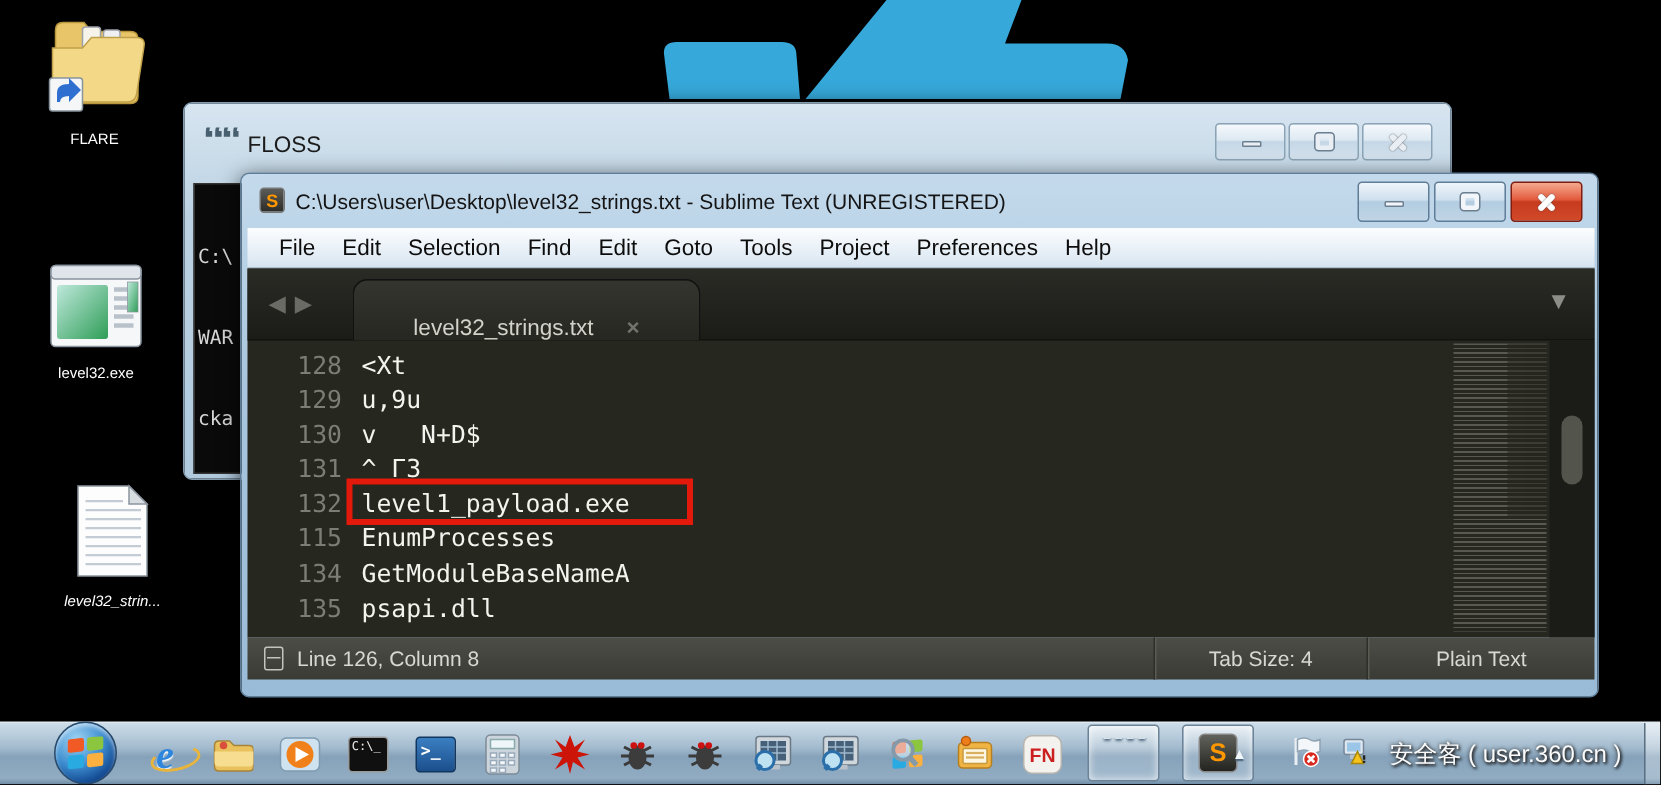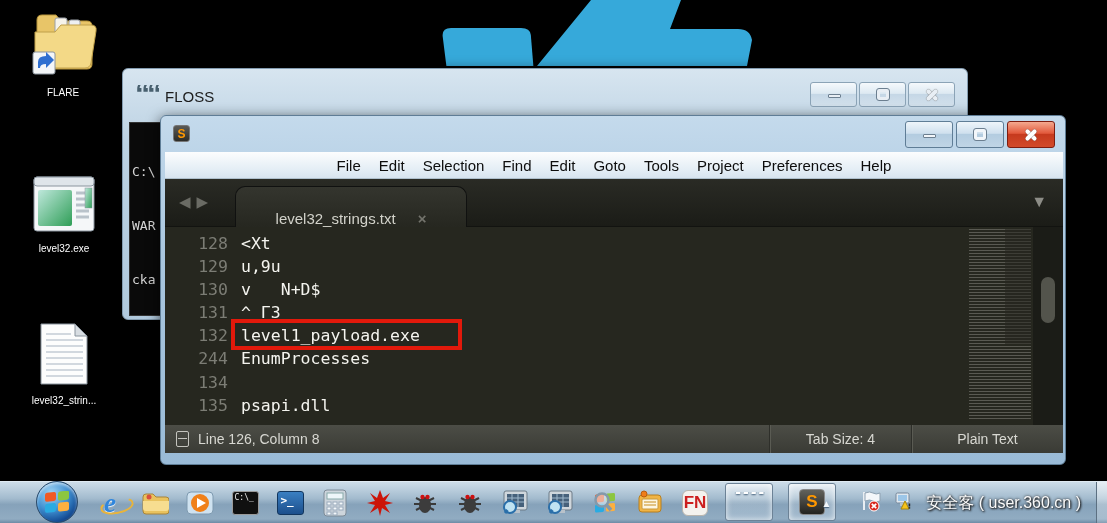--- a/index.html
+++ b/index.html
@@ -52,21 +52,21 @@
   #subl .btns { position:absolute; right:10px; top:5px; display:flex; gap:3px; }
   #subl .capbtn { width:48px; height:27px; border:1px solid #5f7d96;
         background:linear-gradient(#eef5fa,#cfe0ee 45%,#b3cce0 50%,#c0d5e6); }
   #subl .capbtn.close { border-color:#7e1d10;
         background:linear-gradient(#f4a98f,#e2593c 45%,#c63a1e 50%,#d24a2a); }
   #subl .glyph-min { background:#f2f6fa; }
   #subl .glyph-max { border-color:#f2f6fa; }
 
   #menubar { position:absolute; left:4px; top:36px; width:898px; height:27px;
         background:linear-gradient(#fcfdfe,#e3edf5 70%,#d7e4ef); border-bottom:1px solid #aebfcc;
-        display:flex; align-items:center; padding-left:0;justify-content:center; }
+        display:flex; align-items:center; padding-left:12px; }
   #menubar .mi { font-size:15px; color:#0d0d0d; padding:3px 9px; }
 
   #content { position:absolute; left:4px; top:63px; width:898px; height:246px; background:#26271f; }
 
   #tabbar { position:absolute; left:0; top:0; width:898px; height:48px;
         background:linear-gradient(#2a2b25,#1b1c17); border-bottom:1px solid #121310; }
   #tabbar .navarrows { position:absolute; left:14px; top:14px; color:#6a6b64; font-size:15px; letter-spacing:6px; }
   #tabbar .tab { position:absolute; left:70px; top:7px; width:232px; height:41px;
         background:linear-gradient(#34352e,#262720); border:1px solid #101110; border-bottom:none;
         border-radius:10px 10px 0 0; display:flex; align-items:flex-end; justify-content:center; gap:22px; }
@@ -118,21 +118,21 @@
   .ie-e { color:#2f86dd; font-size:27px; font-weight:bold; font-family:"Liberation Serif",serif;
         font-style:italic; text-shadow:0 1px 1px #fff; position:relative; }
   .ie-e::after { content:""; position:absolute; left:-4px; top:10px; width:30px; height:12px;
         border:2px solid #e8b43c; border-top-color:transparent; border-radius:50%; transform:rotate(-12deg); }
   .cmdbox { width:27px; height:24px; background:#101010; border:1px solid #9a9a9a; border-radius:3px;
         color:#efefef; font-family:"DejaVu Sans Mono",monospace; font-size:8px; padding:1px 2px; text-align:left; }
   .psbox { width:27px; height:24px; background:linear-gradient(#3a7fc2,#1c4f8c); border:1px solid #12365e;
         border-radius:3px; color:#fff; font-family:"DejaVu Sans Mono",monospace; font-size:11px;
         font-weight:bold; padding:2px 3px; text-align:left; }
   .fnbox { width:26px; height:26px; background:#f4f2ee; border:1px solid #b9b5ae; border-radius:6px;
-        color:#cc1f1f; font-weight:bold; font-size:17px; display:flex; align-items:center; justify-content:center; }
+        color:#cc1f1f; font-weight:bold; font-size:13px; display:flex; align-items:center; justify-content:center; }
   .floss-q { color:#fff; font-size:34px; font-weight:bold; line-height:10px; height:20px; overflow:hidden;
         letter-spacing:-4px; font-family:"DejaVu Serif",serif; text-shadow:0 1px 2px #44607a; }
   .subl-badge { width:26px; height:26px; border-radius:4px; background:linear-gradient(#62625c,#23231f);
         border:1px solid #888; color:#ff9800; font-weight:bold; font-size:17px; line-height:24px; text-align:center; }
   #tray { position:absolute; right:16px; top:0; height:42px; display:flex; align-items:center; gap:11px; }
   .trayarrow { color:#f2f7fb; font-size:10px; text-shadow:0 1px 1px #47617a; }
   #watermark { color:#fafafa; font-size:16px; text-shadow:0 0 3px #222,1px 1px 2px #111; white-space:nowrap; }
   #showdesk { position:absolute; right:0; top:0; width:11px; height:42px;
         background:linear-gradient(rgba(255,255,255,.5),rgba(255,255,255,.15));
         border-left:1px solid #5c7082; }
@@ -174,21 +174,21 @@
           <line x1="45" y1="25" x2="58" y2="25"></line>
         <line x1="45" y1="31" x2="58" y2="31"></line>
           <line x1="45" y1="37" x2="58" y2="37"></line>
         <line x1="45" y1="43" x2="58" y2="43"></line>
       </g>
       <rect x="54" y="14" width="7" height="20" fill="url(#g1)" stroke="#8a949e" stroke-width=".5"></rect>
     </svg>
     <div class="lbl">level32.exe</div>
   </div>
 
-  <div class="desk-icon" style="left:6px; top:320px; width:116px;">
+  <div class="desk-icon" style="left:17px; top:320px; width:116px;font-style:italic;">
     <svg width="58" height="68" viewBox="0 0 58 68">
       <path d="M6 4 h34 l12 12 v48 h-46 Z" fill="#fdfdfd" stroke="#8a949e"></path>
       <path d="M40 4 l12 12 h-12 Z" fill="#d8dde2" stroke="#8a949e"></path>
       <g stroke="#c3cbd4" stroke-width="1.5">
         <line x1="11" y1="14" x2="36" y2="14"></line>
           <line x1="11" y1="20" x2="48" y2="20"></line>
         <line x1="11" y1="26" x2="48" y2="26"></line>
           <line x1="11" y1="32" x2="48" y2="32"></line>
         <line x1="11" y1="38" x2="48" y2="38"></line>
           <line x1="11" y1="44" x2="48" y2="44"></line>
@@ -225,20 +225,21 @@
       
       <div></div>
       <div></div>
       
     </div>
   </div>
 
   <div id="subl" class="aero">
     <div class="cap">
       <span class="sublogo">S</span>
+      <span class="ttl">C:\Users\user\Desktop\level32_strings.txt - Sublime Text (UNREGISTERED)</span>
     </div>
     <div class="btns">
       <span class="capbtn">
           <span class="glyph-min"></span>
         </span>
       <span class="capbtn">
           <span class="glyph-max"></span>
         </span>
       <span class="capbtn close">
           <span class="glyph-x"></span>
@@ -284,25 +285,26 @@
           </div>
         <div class="row">
             <span class="num">131</span>
             <span class="txt">^ Γ3</span>
           </div>
         <div class="row">
             <span class="num">132</span>
             <span class="txt">level1_payload.exe</span>
           </div>
         <div class="row">
-            <span class="num">244</span>
+            <span class="num">115</span>
             <span class="txt">EnumProcesses</span>
           </div>
         <div class="row">
             <span class="num">134</span>
+            <span class="txt">GetModuleBaseNameA</span>
           </div>
         <div class="row">
             <span class="num">135</span>
             <span class="txt">psapi.dll</span>
           </div>
         <div id="hlbox"></div>
         <div id="minimap">
             <div class="halfmask"></div>
           </div>
         <div id="sbtrack">

